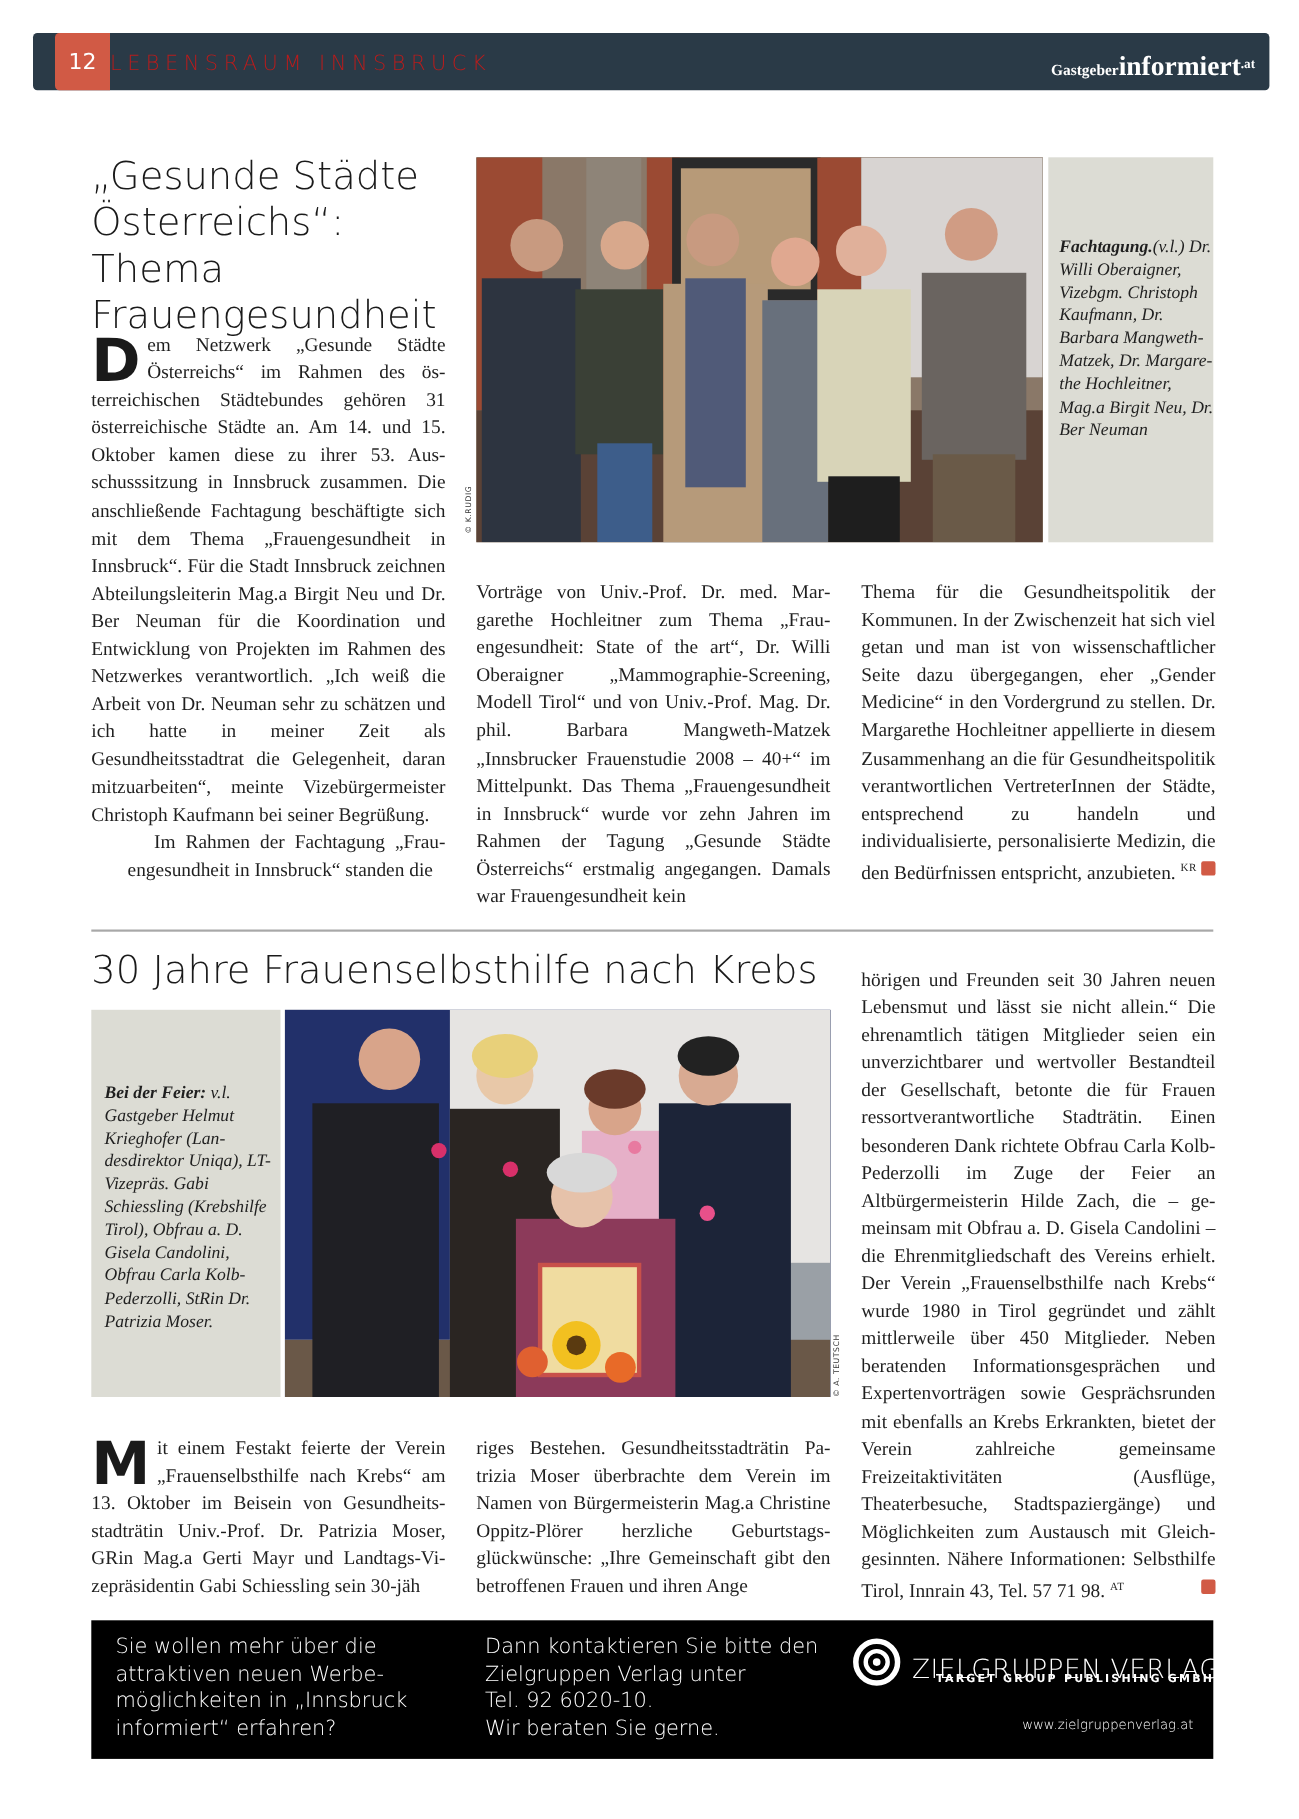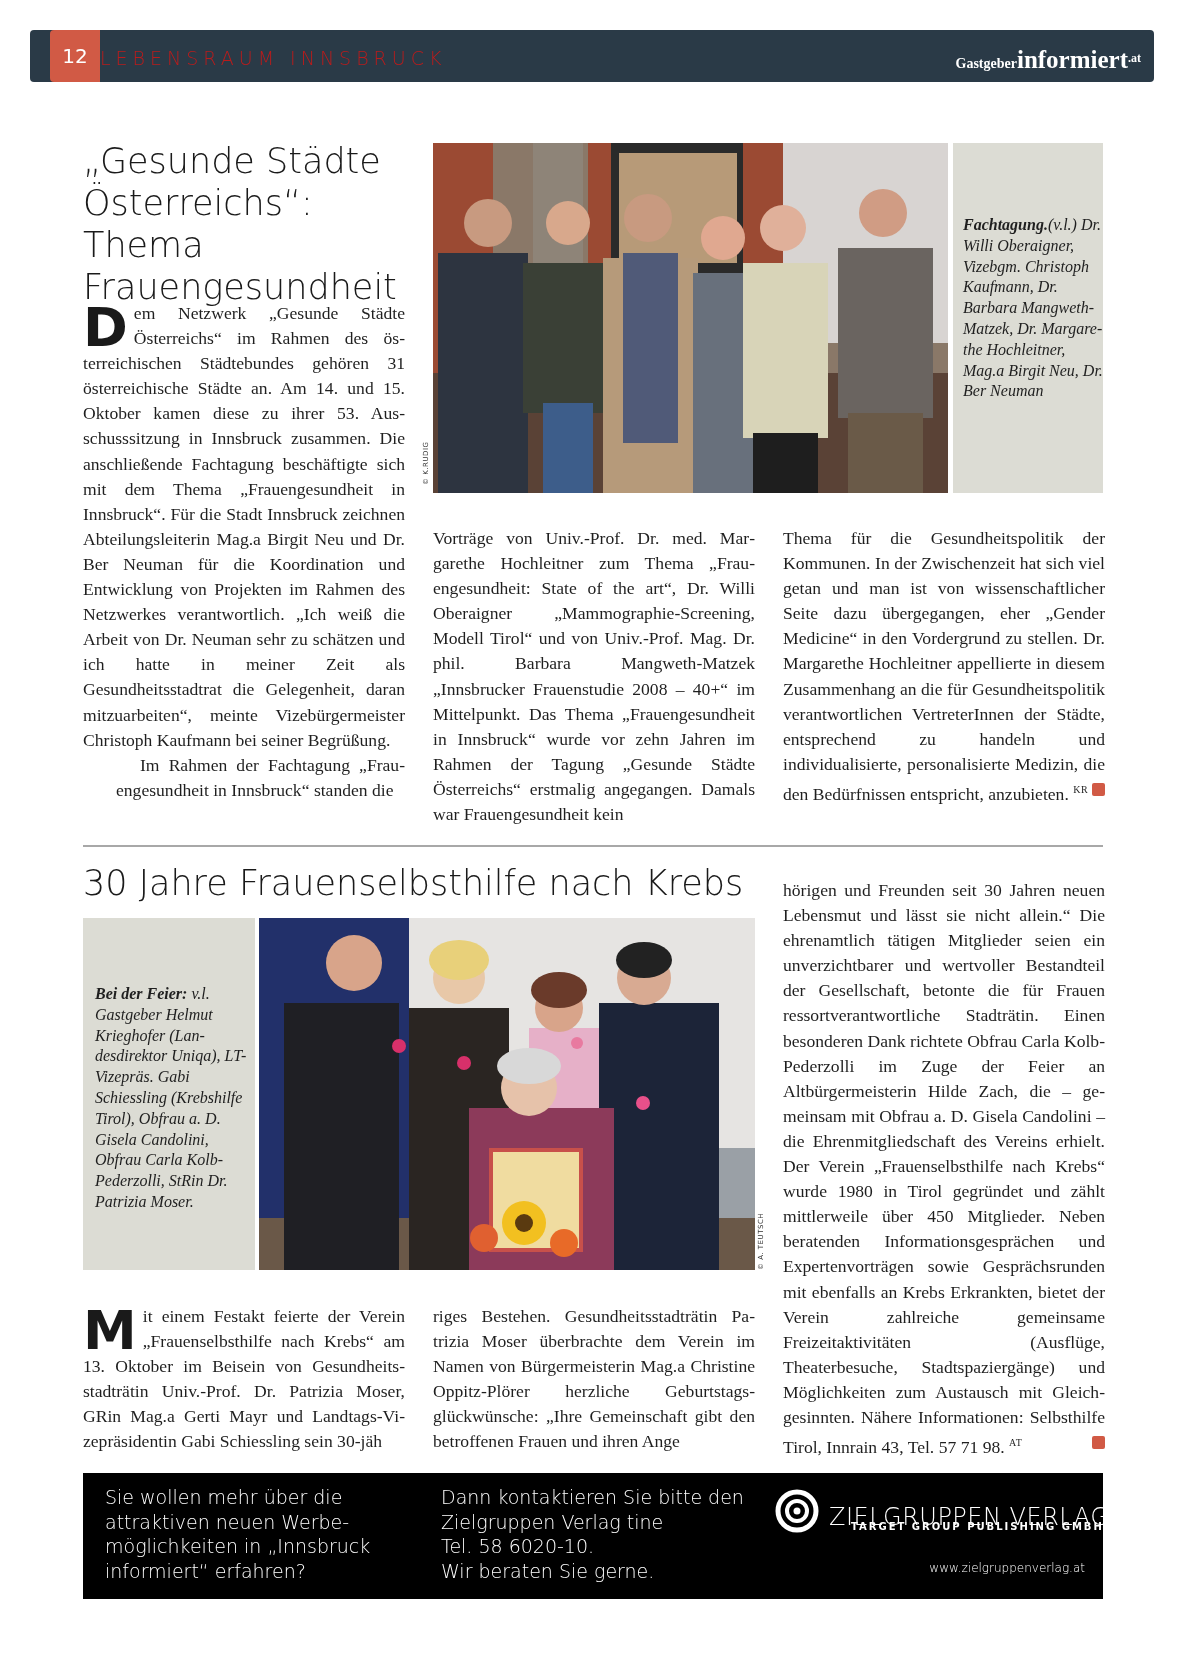--- a/index.html
+++ b/index.html
@@ -173,22 +173,22 @@
 <div class="abs col c5">
   <p>riges Bestehen. Gesundheitsstadträtin Pa­trizia Moser überbrachte dem Verein im Namen von Bürgermeisterin Mag.a Chris­tine Oppitz-Plörer herzliche Geburtstags­glückwünsche: „Ihre Gemeinschaft gibt den betroffenen Frauen und ihren Ange­</p>
 </div>
 <div class="abs col c6">
   <p><span>hörigen und Freunden seit 30 Jahren neu­en Lebensmut und lässt sie nicht allein.“ Die ehrenamtlich tätigen Mitglieder seien ein unverzichtbarer und wertvoller Be­standteil der Gesellschaft, betonte die für Frauen ressortverantwortliche Stadträtin. Einen besonderen Dank richtete Obfrau Carla Kolb-Pederzolli im Zuge der Feier an Altbürgermeisterin Hilde Zach, die – ge­meinsam mit Obfrau a. D. Gisela Cando­lini – die Ehrenmitgliedschaft des Vereins erhielt. Der Verein „Frauenselbsthilfe nach Krebs“ wurde 1980 in Tirol gegründet und zählt mittlerweile über 450 Mitglie­der. Neben beratenden Informationsge­sprächen und Expertenvorträgen sowie Gesprächsrunden mit ebenfalls an Krebs Erkrankten, bietet der Verein zahlreiche gemeinsame Freizeitaktivitäten (Ausflüge, Theaterbesuche, Stadtspaziergänge) und Möglichkeiten zum Austausch mit Gleich­gesinnten. Nähere Informationen: Selbst­hilfe Tirol, Innrain 43, Tel. 57 71 98.</span> <span class="sig">AT</span><span class="endmark"></span></p>
 </div>
 
 <div class="abs ad">
   <div class="abs ad-text ad1">Sie wollen mehr über die attraktiven neuen Werbe­möglichkeiten in „Innsbruck informiert“ erfahren?</div>
   <div class="abs ad-text ad2">
-    <div>Dann kontaktieren Sie bitte den Zielgruppen Verlag tine</div>
-    <div>Tel. 58 6020-10.</div>
+    <div>Dann kontaktieren Sie bitte den Zielgruppen Verlag unter</div>
+    <div>Tel. 92 6020-10.</div>
     <div>Wir beraten Sie gerne.</div>
   </div>
   <svg class="abs ad-logo" width="44" height="44" viewBox="0 0 44 44">
     <circle cx="22" cy="22" r="19" fill="none" stroke="#ffffff" stroke-width="5"></circle>
     <circle cx="22" cy="22" r="10" fill="none" stroke="#ffffff" stroke-width="4"></circle>
     <circle cx="22" cy="22" r="3.5" fill="#ffffff"></circle>
   </svg>
   <div class="abs ad-brand">ZIELGRUPPEN VERLAG</div>
   <div class="abs ad-sub">TARGET GROUP PUBLISHING GMBH</div>
   <div class="abs ad-url">www.zielgruppenverlag.at</div>

